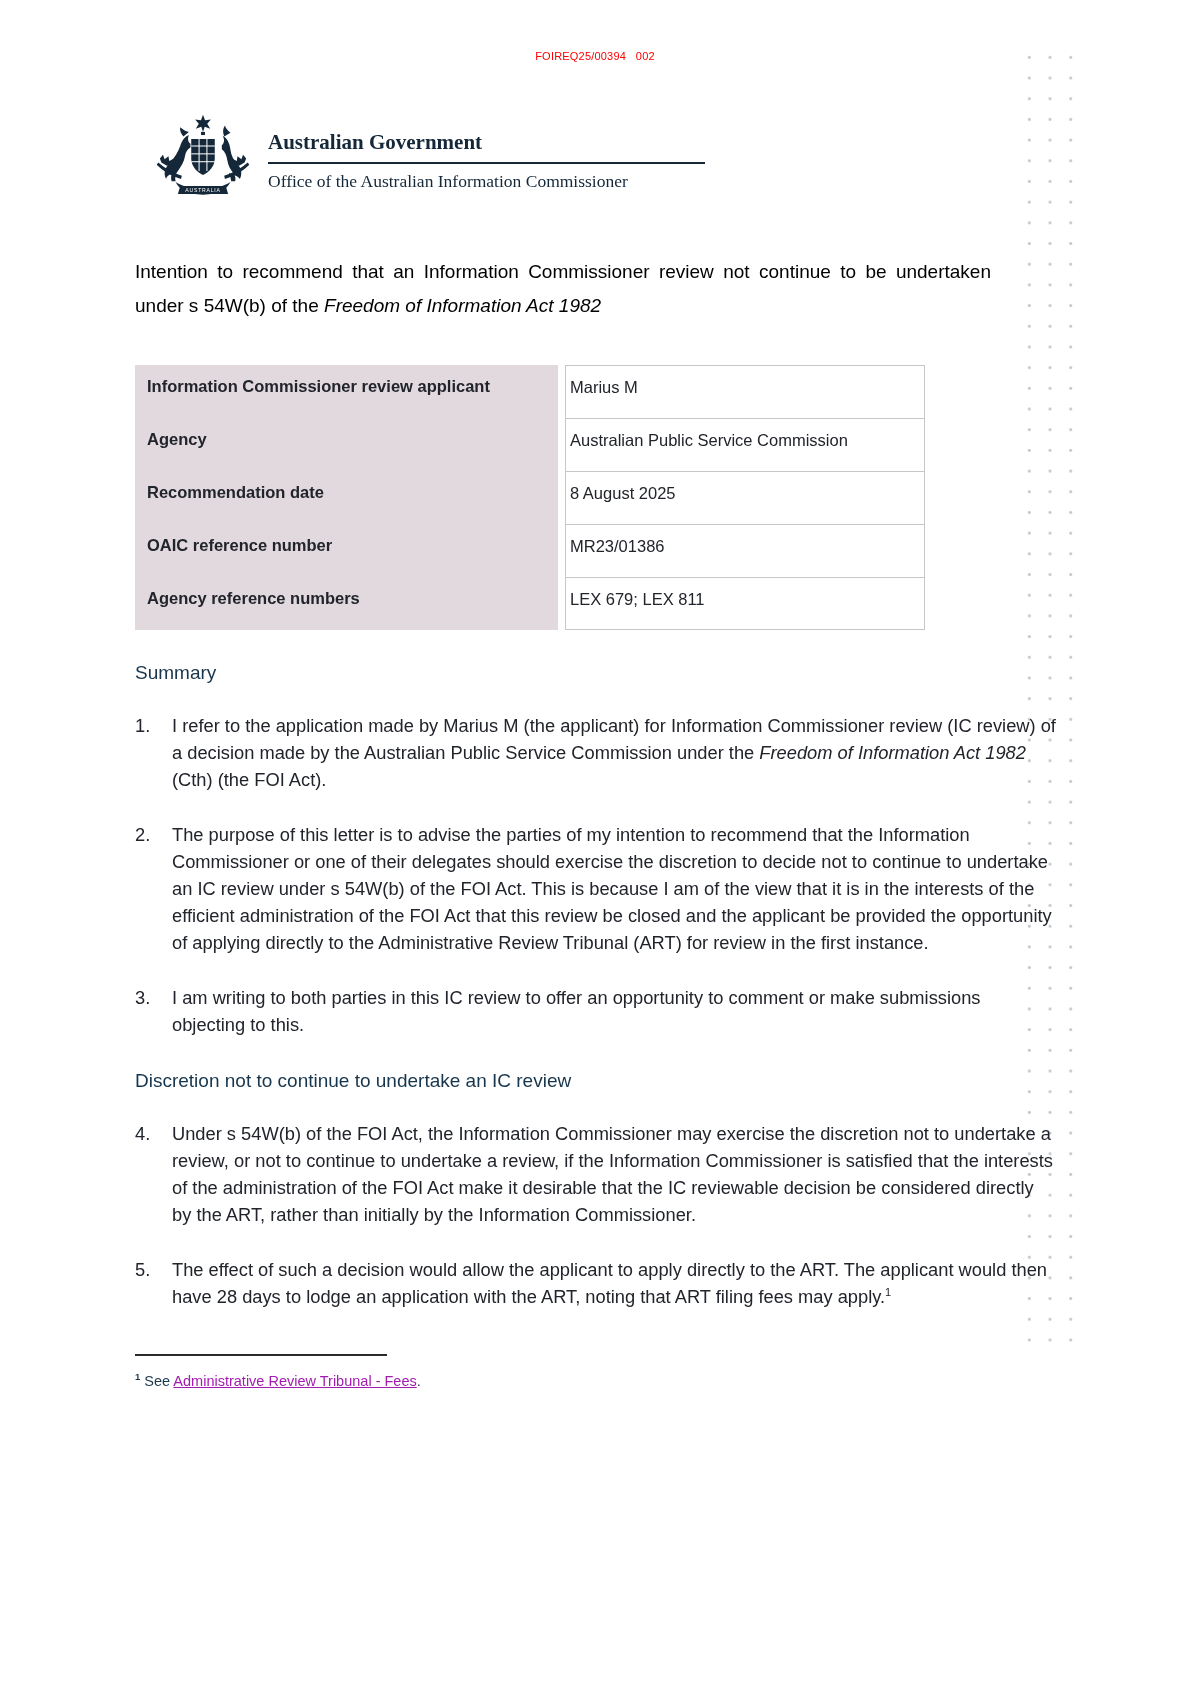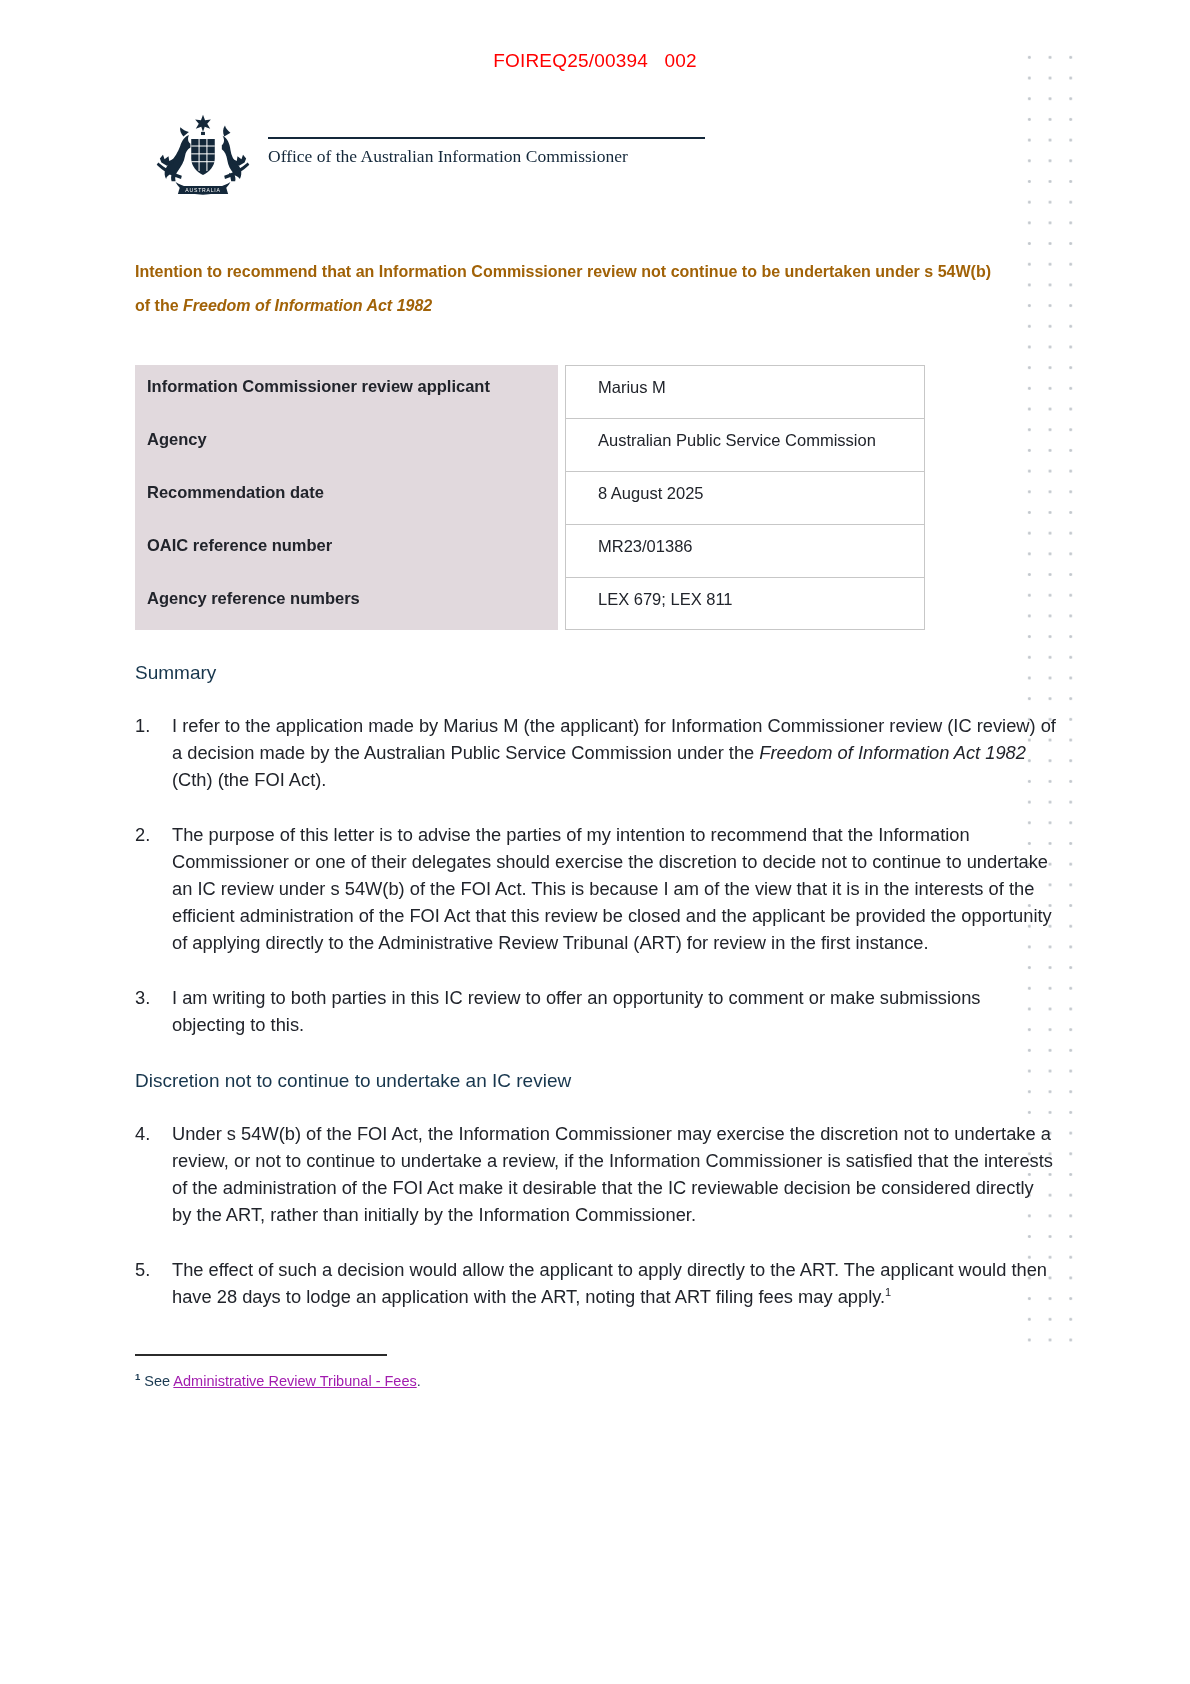--- a/index.html
+++ b/index.html
@@ -16,21 +16,21 @@
   .dots {
     position:absolute; top:44px; left:1016px;
     width:64px; height:1312px;
     background-image: radial-gradient(circle, #c3c8cd 1.2px, rgba(255,255,255,0) 1.7px);
     background-size:20.7px 20.7px;
     background-position:3px 3px;
   }
   .ref-line {
     position:absolute; top:50px; left:0; width:100%;
     text-align:center;
-    font-size:19px; letter-spacing:0.2px;
+    font-size:11px; letter-spacing:0.2px;
     color:#ff0000;
     white-space:pre;
   }
   .gov-header {
     position:absolute; top:112px; left:152px;
     display:flex; align-items:flex-start; gap:14px;
   }
   .crest { width:102px; height:90px; flex:0 0 auto; }
   .gov-text { padding-top:18px; }
   .gov-name {
@@ -40,22 +40,22 @@
   .gov-rule { width:437px; height:2px; background:#14283a; margin:7px 0 7px 0; }
   .office-name {
     font-family:"Liberation Serif", serif;
     font-weight:normal; font-size:17.5px; color:#14283a;
   }
   .content {
     position:absolute; top:255px; left:135px; width:922px;
   }
   .doc-title {
     width:856px;
-    font-size:16px; line-height:34px; font-weight:bold;
-    color:#a16207;
+    font-size:19px; line-height:34px; font-weight:normal;
+    color:#000000;
     text-align:justify;
   }
   .doc-title em { font-style:italic; }
   
   .details {
     margin-top:42px;
     border-collapse:separate; border-spacing:0;
     width:790px;
     font-size:16.5px;
   }
@@ -64,21 +64,21 @@
     width:430px;
     background:#e1d9dd;
     font-weight:bold;
     color:#21242b;
     padding:12px 10px 8px 12px;
     border-right:7px solid #ffffff;
   }
   .details .val {
     width:360px;
     background:#ffffff;
-    padding:12px 10px 8px 32px;
+    padding:12px 10px 8px 4px;
     border-left:1px solid #c7c7c7;
     border-right:1px solid #c7c7c7;
     border-top:1px solid #c7c7c7;
   }
   .details tr:last-child .val { border-bottom:1px solid #c7c7c7; }
   .section-heading {
     margin-top:32px;
     font-size:19px; font-weight:normal; color:#17364d;
   }
   .paras { margin-top:28px; }
@@ -138,20 +138,21 @@
       <g stroke="#ffffff" stroke-width="1.3">
         <line x1="50" y1="42" x2="80" y2="42"></line>
         <line x1="50" y1="52" x2="80" y2="52"></line>
         <line x1="50" y1="62" x2="80" y2="62"></line>
         <line x1="60" y1="33" x2="60" y2="74"></line>
         <line x1="70" y1="33" x2="70" y2="74"></line>
       </g>
       <text x="65" y="100.5" text-anchor="middle" font-size="6.5" fill="#ffffff" font-family="Liberation Sans, sans-serif" letter-spacing="1">AUSTRALIA</text>
     </svg>
     <div class="gov-text">
+      <div class="gov-name">Australian Government</div>
       <div class="gov-rule"></div>
       <div class="office-name">Office of the Australian Information Commissioner</div>
     </div>
   </div>
 
   <div class="content">
 
     <h1 class="doc-title"><span>Intention to recommend that an Information Commissioner review not continue to be undertaken under s 54W(b) of the </span><em>Freedom of Information Act 1982</em></h1>
 
     <table class="details">

